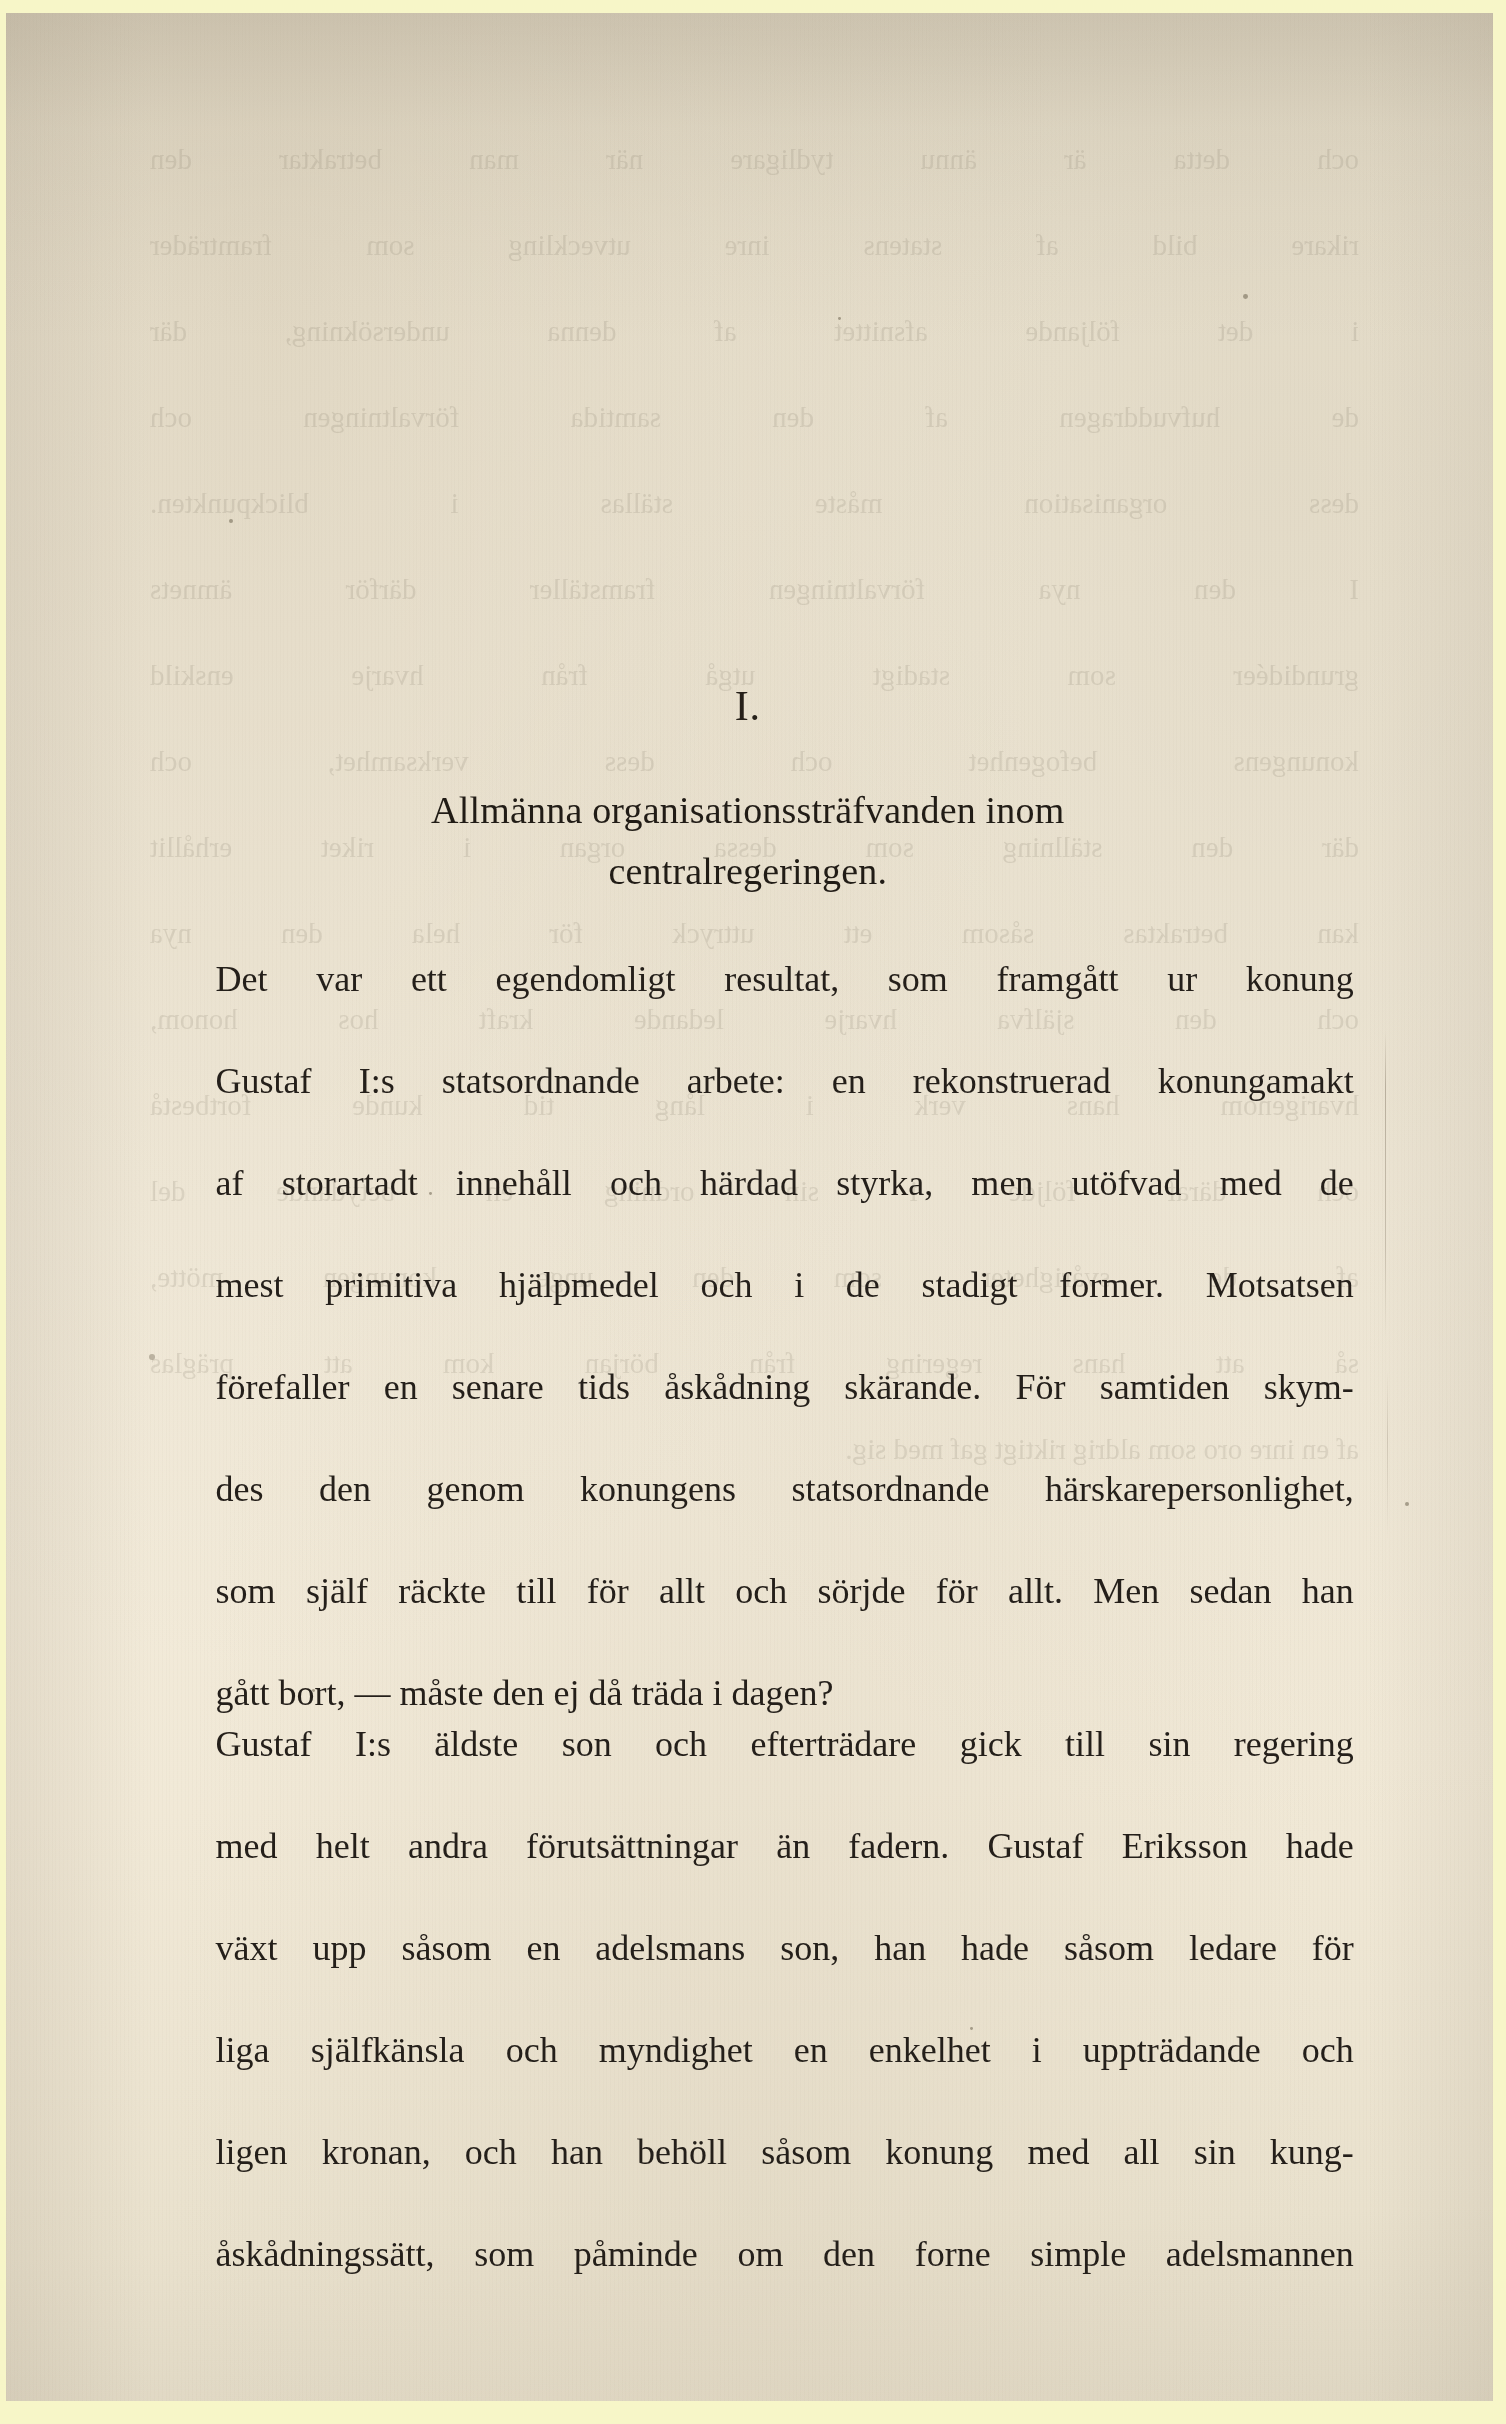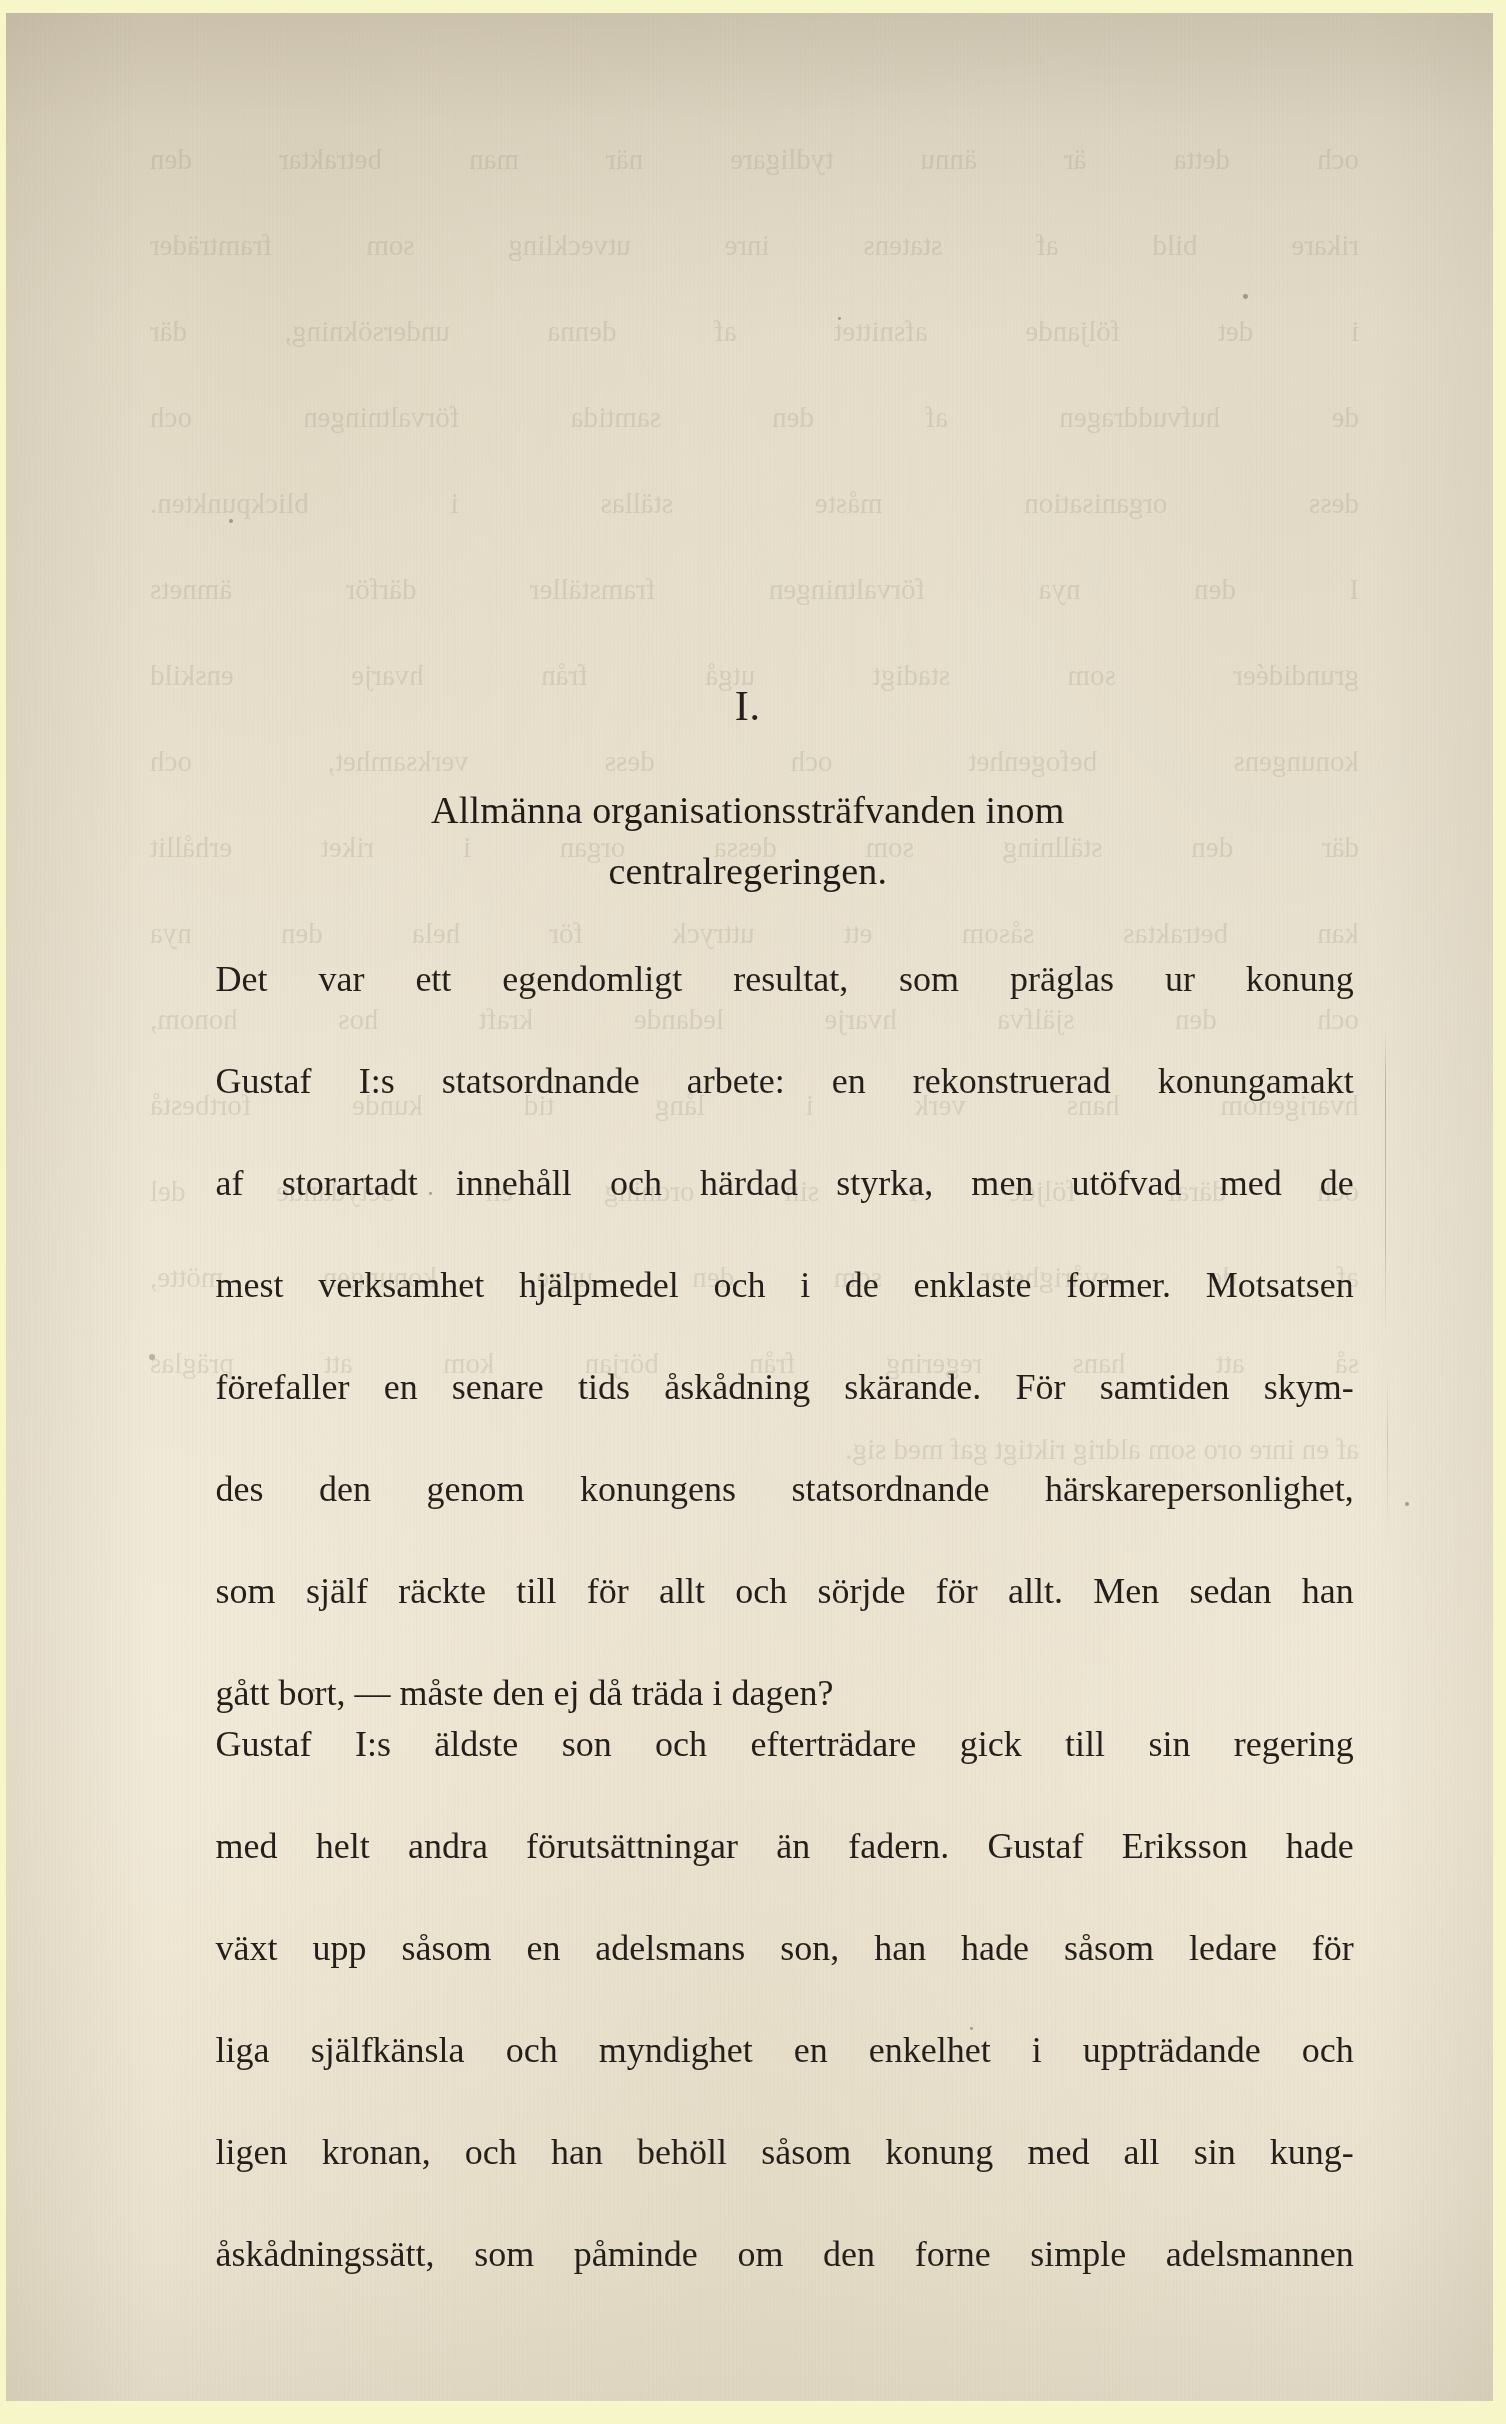--- a/index.html
+++ b/index.html
@@ -233,24 +233,24 @@
 
       <div class="chapter-mark">I.</div>
 
       <h1 class="chapter-title">
         <span class="tl">Allmänna organisationssträfvanden inom</span>
         <span class="tl">centralregeringen.</span>
       </h1>
 
       <div class="body" id="body-text">
           <p class="indent">
-            <span class="ln" style="text-indent: 2.05em;">Det var ett egendomligt resultat, som präglas ur konung</span>
+            <span class="ln" style="text-indent: 2.05em;">Det var ett egendomligt resultat, som framgått ur konung</span>
             <span class="ln">Gustaf I:s statsordnande arbete: en rekonstruerad konungamakt</span>
             <span class="ln">af storartadt innehåll och härdad styrka, men utöfvad med de</span>
-            <span class="ln">mest verksamhet hjälpmedel och i de enklaste former. Motsatsen</span>
+            <span class="ln">mest primitiva hjälpmedel och i de stadigt former. Motsatsen</span>
             <span class="ln">förefaller en senare tids åskådning skärande. För samtiden skym-</span>
             <span class="ln">des den genom konungens statsordnande härskarepersonlighet,</span>
             <span class="ln">som själf räckte till för allt och sörjde för allt. Men sedan han</span>
             <span class="ln last">gått bort, — måste den ej då träda i dagen?</span>
           </p>
           <p class="indent">
             <span class="ln" style="text-indent: 2.05em;">Gustaf I:s äldste son och efterträdare gick till sin regering</span>
             <span class="ln">med helt andra förutsättningar än fadern. Gustaf Eriksson hade</span>
             <span class="ln">växt upp såsom en adelsmans son, han hade såsom ledare för</span>
             <span class="ln">liga själfkänsla och myndighet en enkelhet i uppträdande och</span>

